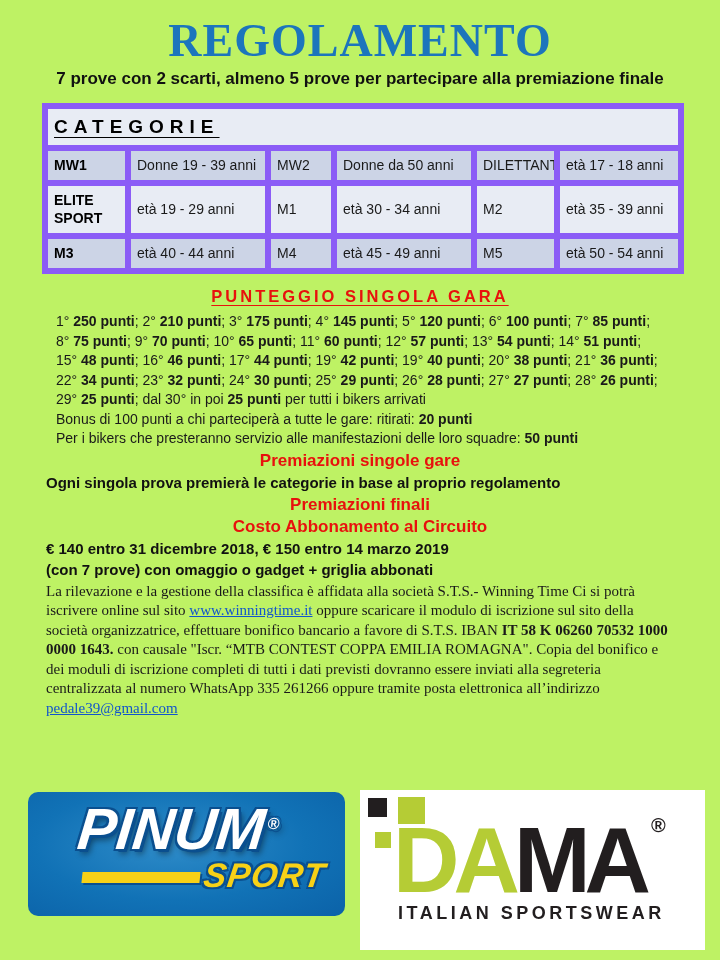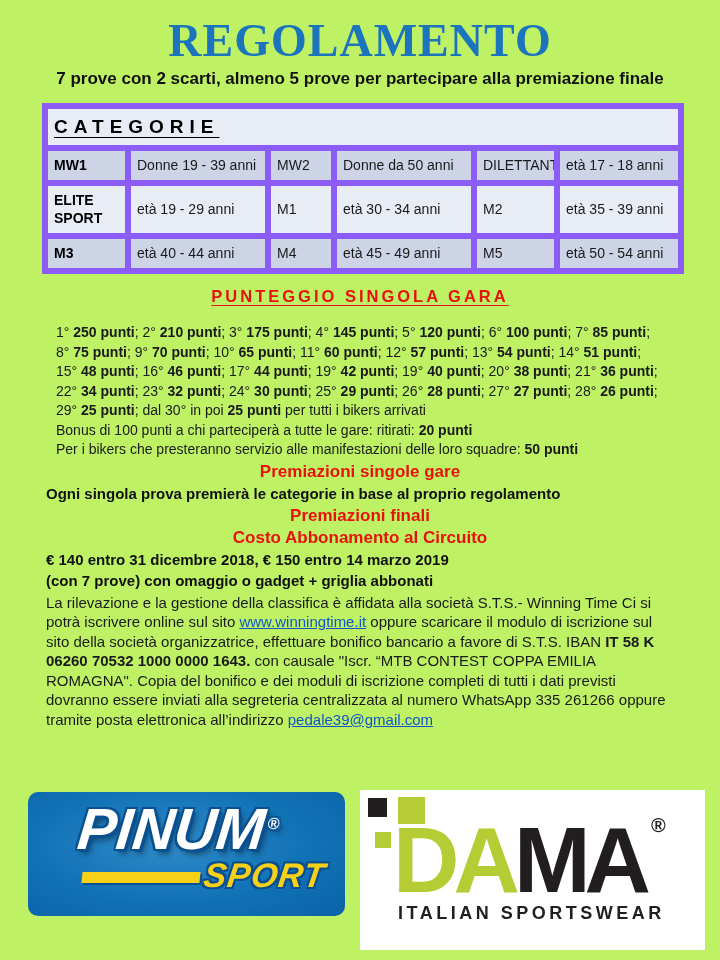--- a/index.html
+++ b/index.html
@@ -19,30 +19,30 @@
   th.cat-header span{letter-spacing:6px;text-decoration:underline;text-underline-offset:4px;font-weight:bold;}
   tr.band td{background:#ccd4e6;}
   tr.light td{background:#e8ecf4;}
   td.cat{font-weight:bold;color:#000;}
 
   
   .red-heading{color:#e8110d;font-weight:bold;text-align:center;font-size:17px;line-height:21px;margin:1px 0;}
   .red-heading.underlined span{letter-spacing:3px;text-decoration:underline;text-underline-offset:3px;font-size:16.5px;}
 
   
-  .score-block{margin:16px 0 1px 0;}
+  .score-block{margin:5px 0 1px 0;}
   .score-line{font-size:14px;line-height:19.5px;white-space:nowrap;padding-left:14px;color:#1a1a1a;}
   .b{font-weight:bold;}
   .link{color:#1155cc;text-decoration:underline;cursor:pointer;}
 
   
   .statement{font-weight:bold;font-size:15px;line-height:21px;padding-left:4px;color:#111;}
 
   
-  .para{font-size:15px;line-height:19.5px;padding-left:4px;margin-top:2px;color:#1a1a1a;}
+  .para{font-size:15px;line-height:19.5px;padding-left:4px;margin-top:2px;color:#1a1a1a;font-family:Liberation Serif, serif;}
 
   
   .logos{position:absolute;left:0;top:790px;width:720px;height:165px;}
   .pinum{position:absolute;left:28px;top:2px;width:317px;height:124px;border-radius:10px;
          background:radial-gradient(ellipse at 45% 42%, #2f8cc9 0%, #1172b6 55%, #0b62a8 100%);}
   .pinum-word{position:absolute;left:50px;top:8px;font-style:italic;font-weight:bold;font-size:58px;
               line-height:1;color:#ffffff;transform:skewX(-6deg);letter-spacing:0px;
               text-shadow:3px 3px 0 #0a4f8f,-2px -2px 0 #0a4f8f,2px -2px 0 #0a4f8f,-2px 2px 0 #0a4f8f,4px 5px 6px rgba(0,0,0,.45);}
   .pinum-reg{font-size:16px;vertical-align:super;margin-left:2px;}
   .pinum-bar{position:absolute;left:54px;top:80px;width:118px;height:11px;background:#f7d117;transform:skewX(-6deg);

